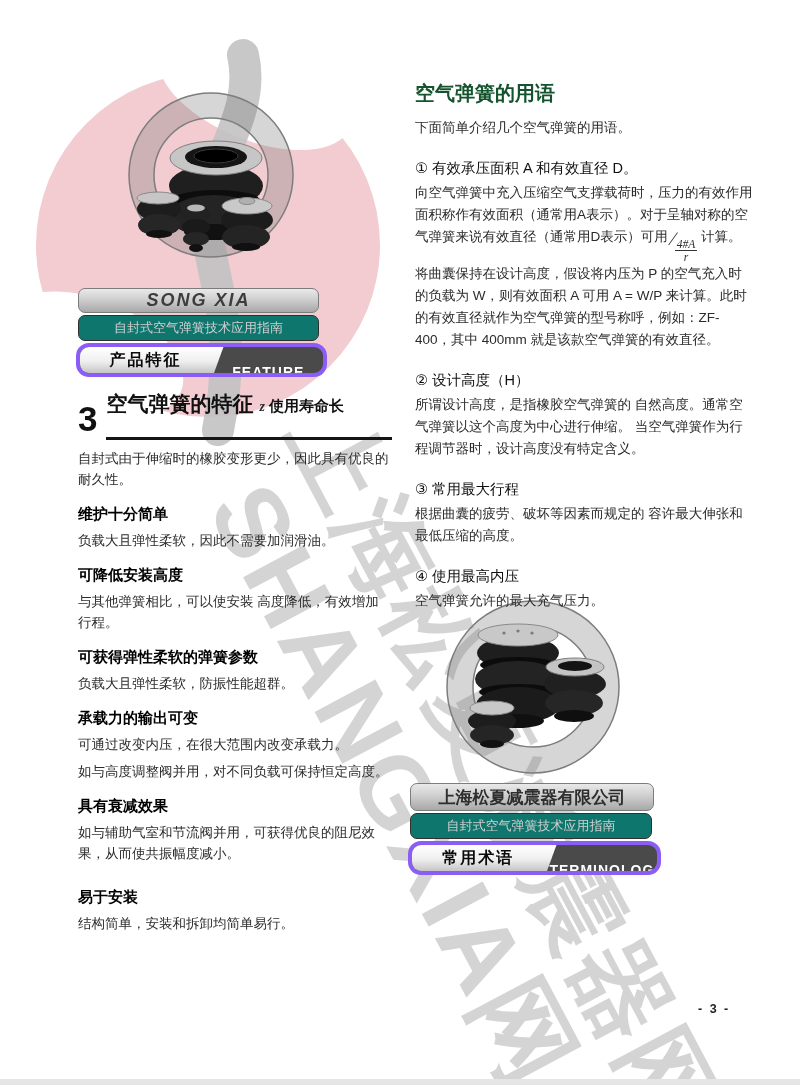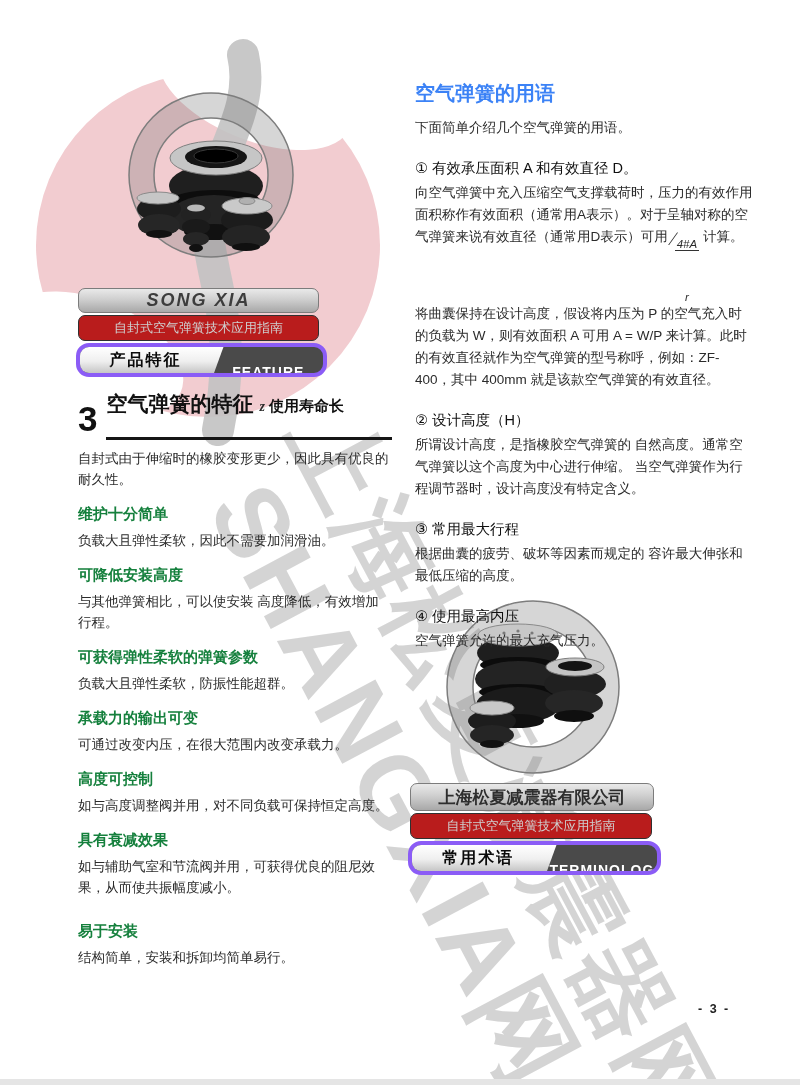--- a/index.html
+++ b/index.html
@@ -22,21 +22,21 @@
   #product-photo-right{left:440px;top:595px;z-index:2;}
   
   .banner-light{
     position:absolute;z-index:3;border-radius:7px;
     background:linear-gradient(180deg,#e9e9e9 0%,#cfcfcf 45%,#a8a8a8 100%);
     border:1px solid #7c7c7c;
     display:flex;align-items:center;justify-content:center;
   }
   .banner-dark{
     position:absolute;z-index:3;border-radius:7px;
-    background:#b91c1c;border:1px solid #303030;
+    background:#0f766e;border:1px solid #303030;
     display:flex;align-items:center;justify-content:center;
     color:#cfcfcf;font-size:13px;
   }
   .brand-text{font-size:18px;font-weight:bold;font-style:italic;color:#3d3d3d;letter-spacing:2px;}
   .company-text{font-size:17px;font-weight:bold;color:#2e2e2e;}
   .pill{
     position:absolute;z-index:3;height:26px;border-radius:13px;
     background:#4a4a4a;border:4px solid #8b5cf6;overflow:hidden;
   }
   .pill .seg-left{
@@ -64,30 +64,30 @@
   .col{position:absolute;z-index:3;}
   #left-text{left:78px;top:390px;width:314px;}
   #right-col{left:415px;top:80px;width:338px;}
   .sec3{display:flex;align-items:flex-end;}
   .sec3 .num{font-size:35px;font-weight:bold;color:#111;line-height:1;padding-bottom:4px;}
   .sec3 .rest{flex:1;margin-left:9px;border-bottom:3px solid #151515;padding-bottom:19px;white-space:nowrap;}
   .sec3 .title{font-size:21px;font-weight:bold;color:#111;}
   .sec3 .zvar{font-size:14px;font-style:italic;font-family:"Liberation Serif",serif;font-weight:bold;margin:0 4px 0 6px;}
   .sec3 .suffix{font-size:15px;font-weight:bold;color:#111;}
   .body-p{font-size:13.5px;line-height:21px;margin:8px 0 0 0;}
-  .feat-title{font-size:15px;font-weight:bold;color:#15803d;margin:15px 0 0 0;}
+  .feat-title{font-size:15px;font-weight:bold;color:#000000;margin:15px 0 0 0;}
   .feat-body{font-size:13.5px;line-height:21px;margin:6px 0 0 0;}
   .feat-gap{margin-top:24px;}
-  #right-col h1{font-size:20px;font-weight:bold;color:#3b82f6;margin:0 0 10px 0;}
+  #right-col h1{font-size:20px;font-weight:bold;color:#14532d;margin:0 0 10px 0;}
   .term-title{font-size:14.5px;font-weight:normal;color:#101010;margin:20px 0 4px 0;}
   .term-body{font-size:13.5px;line-height:22px;margin:0;}
   .radical{font-size:19px;font-family:"Liberation Serif",serif;vertical-align:-4px;}
   .frac{
     display:inline-flex;flex-direction:column;text-align:center;vertical-align:-7px;
-    line-height:1.05;font-size:11.5px;font-family:Liberation Sans, sans-serif;font-style:italic;gap:40px;
+    line-height:1.05;font-size:11.5px;font-family:Liberation Serif, serif;font-style:italic;
   }
   .frac .num{border-bottom:1px solid #333;padding:0 2px;}
   #page-number{
     position:absolute;z-index:3;left:698px;top:1002px;
     font-size:12.5px;font-weight:bold;color:#222;letter-spacing:2px;
   }
   #page-bottom-edge{
     position:absolute;z-index:4;left:0;bottom:0;width:800px;height:6px;background:#e5e5e5;
   }
 </style>
@@ -160,21 +160,20 @@
   <p class="body-p">自封式由于伸缩时的橡胶变形更少，因此具有优良的耐久性。</p>
 
   <p class="feat-title">维护十分简单</p>
   <p class="feat-body">负载大且弹性柔软，因此不需要加润滑油。</p>
   <p class="feat-title">可降低安装高度</p>
   <p class="feat-body">与其他弹簧相比，可以使安装 高度降低，有效增加行程。</p>
   <p class="feat-title">可获得弹性柔软的弹簧参数</p>
   <p class="feat-body">负载大且弹性柔软，防振性能超群。</p>
   <p class="feat-title">承载力的输出可变</p>
   <p class="feat-body">可通过改变内压，在很大范围内改变承载力。</p>
-  <p class="feat-title">高度可控制</p>
   <p class="feat-body">如与高度调整阀并用，对不同负载可保持恒定高度。</p>
   <p class="feat-title">具有衰减效果</p>
   <p class="feat-body">如与辅助气室和节流阀并用，可获得优良的阻尼效果，从而使共振幅度减小。</p>
   <p class="feat-title feat-gap">易于安装</p>
   <p class="feat-body">结构简单，安装和拆卸均简单易行。</p>
 </div>
 
 <div id="right-col" class="col">
   <h1>空气弹簧的用语</h1>
   <p class="term-body">下面简单介绍几个空气弹簧的用语。</p>

